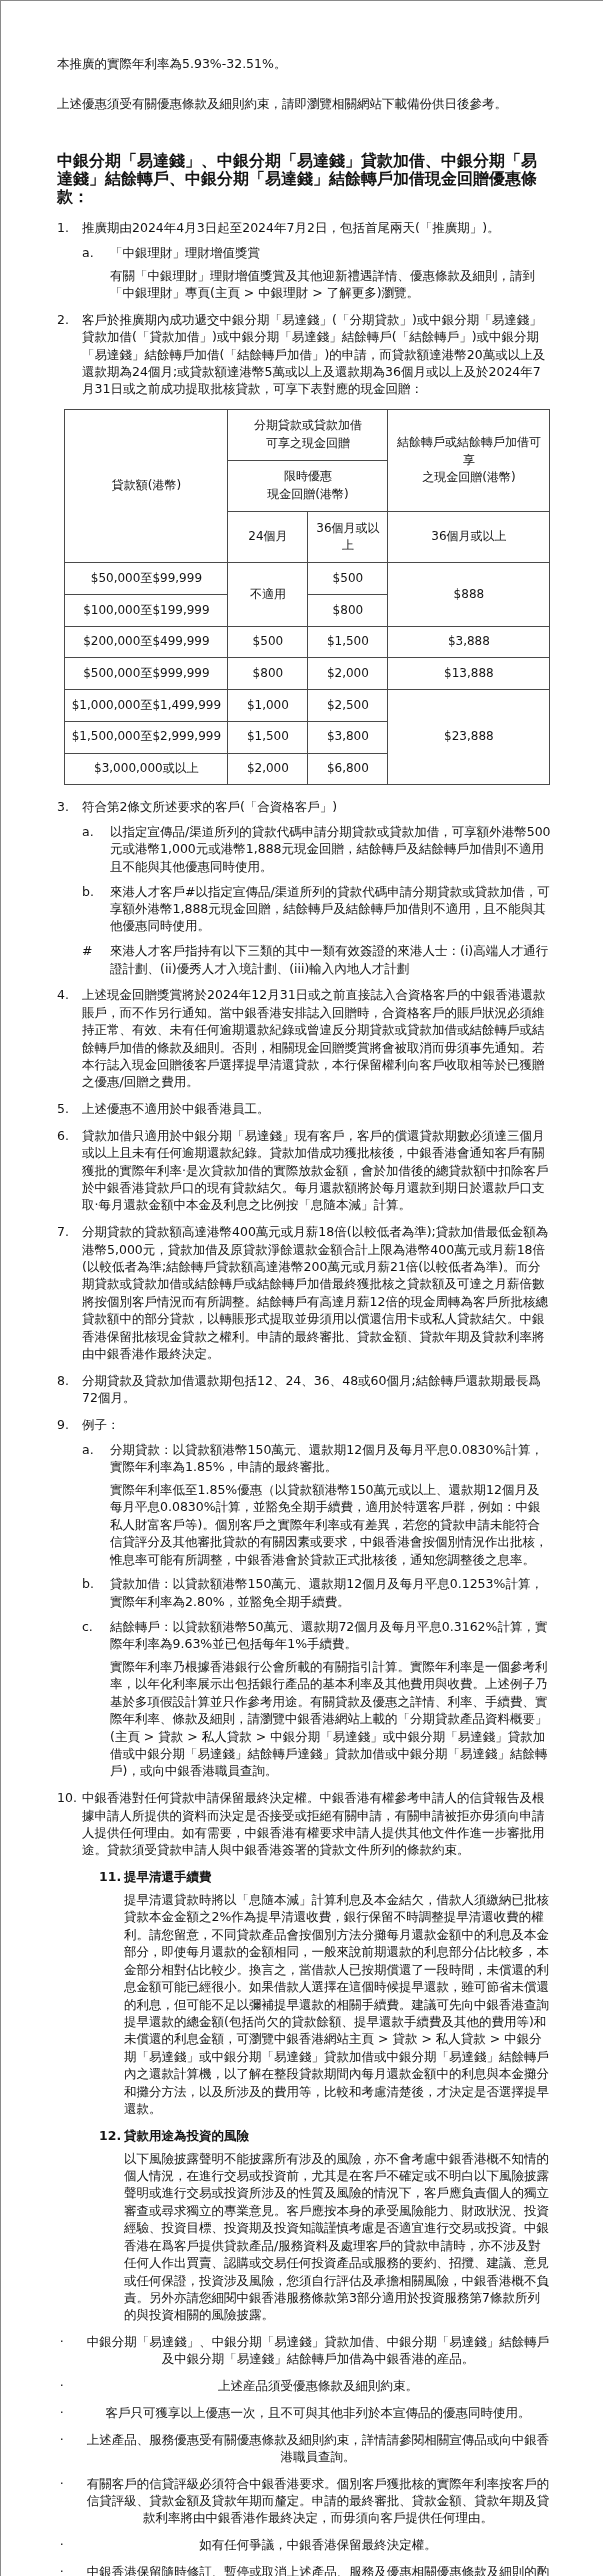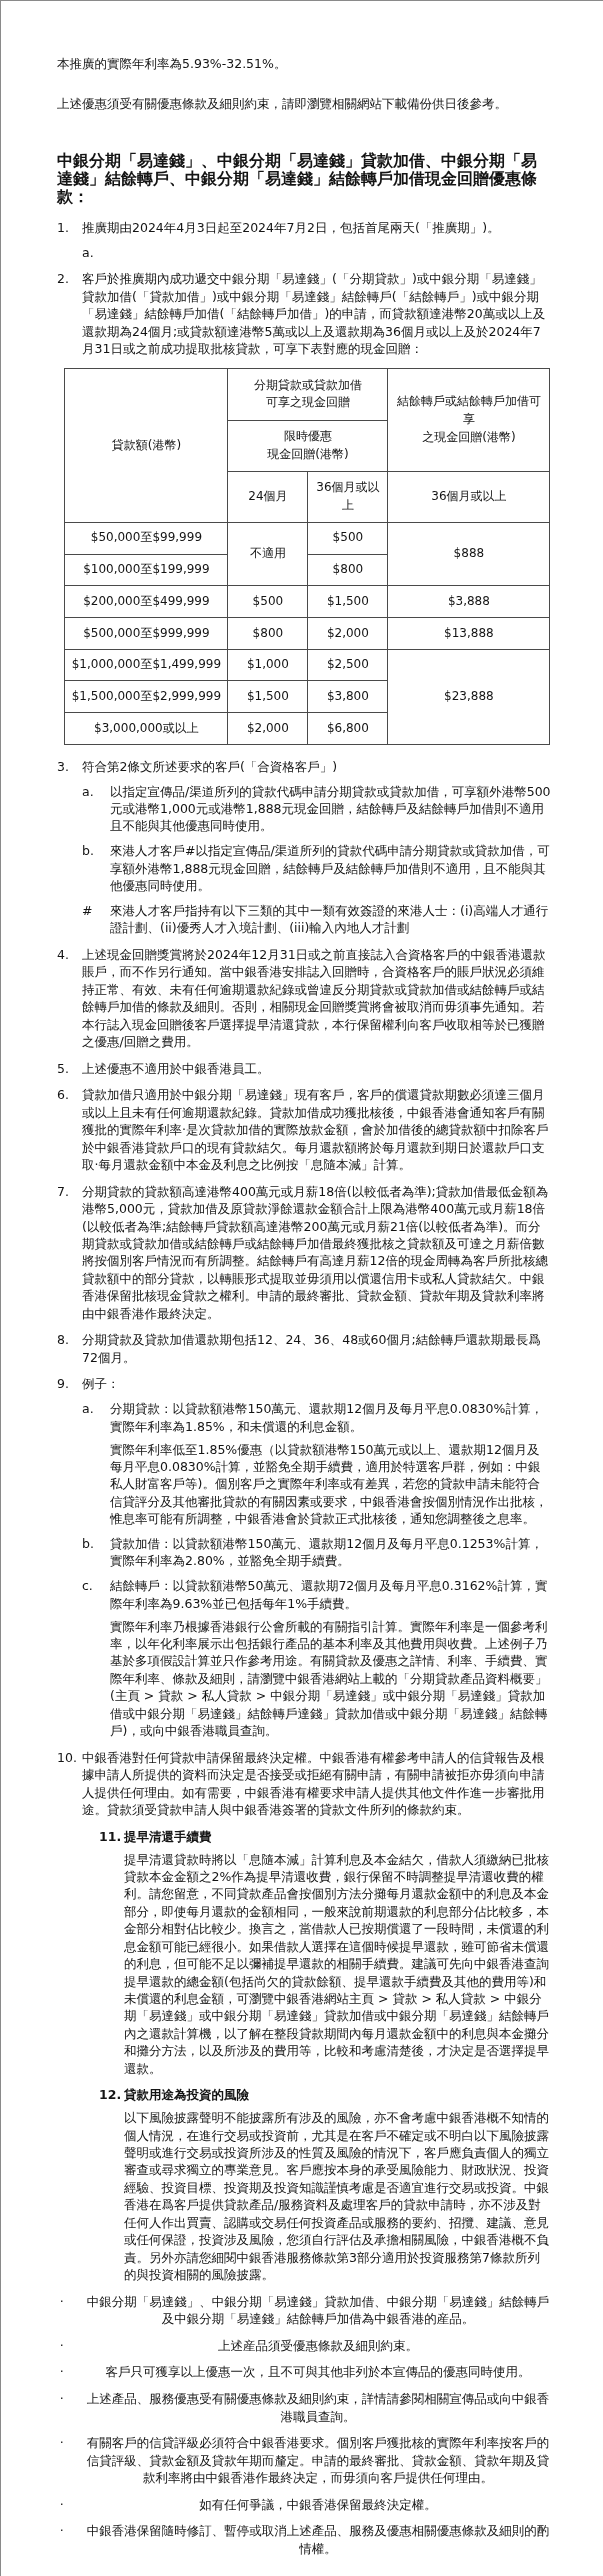--- a/index.html
+++ b/index.html
@@ -67,20 +67,22 @@
 
   <p class="doc-title">中銀分期「易達錢」、中銀分期「易達錢」貸款加借、中銀分期「易達錢」結餘轉戶、中銀分期「易達錢」結餘轉戶加借現金回贈優惠條款：</p>
 
   <div class="item">
     <span class="num">1.</span>
     <div class="ibody">
       <p>推廣期由2024年4月3日起至2024年7月2日，包括首尾兩天(「推廣期」)。</p>
       <div class="sub">
         <span class="snum">a.</span>
         <div class="sbody">
+          <p>「中銀理財」理財增值獎賞</p>
+          <p class="inner-para">有關「中銀理財」理財增值獎賞及其他迎新禮遇詳情、優惠條款及細則，請到「中銀理財」專頁(主頁 &gt; 中銀理財 &gt; 了解更多)瀏覽。</p>
         </div>
       </div>
     </div>
   </div>
 
   <div class="item">
     <span class="num">2.</span>
     <div class="ibody">
       <p>客戶於推廣期內成功遞交中銀分期「易達錢」(「分期貸款」)或中銀分期「易達錢」貸款加借(「貸款加借」)或中銀分期「易達錢」結餘轉戶(「結餘轉戶」)或中銀分期「易達錢」結餘轉戶加借(「結餘轉戶加借」)的申請，而貸款額達港幣20萬或以上及還款期為24個月;或貸款額達港幣5萬或以上及還款期為36個月或以上及於2024年7月31日或之前成功提取批核貸款，可享下表對應的現金回贈：</p>
     </div>
@@ -211,21 +213,21 @@
       </div>
   </div>
 
   <div class="item">
     <span class="num">9.</span>
     <div class="ibody">
       <p>例子：</p>
       <div class="sub">
         <span class="snum">a.</span>
         <div class="sbody">
-          <p>分期貸款：以貸款額港幣150萬元、還款期12個月及每月平息0.0830%計算，實際年利率為1.85%，和未償還的利息金額。</p>
+          <p>分期貸款：以貸款額港幣150萬元、還款期12個月及每月平息0.0830%計算，實際年利率為1.85%，申請的最終審批。</p>
           <p class="inner-para">實際年利率低至1.85%優惠（以貸款額港幣150萬元或以上、還款期12個月及每月平息0.0830%計算，並豁免全期手續費，適用於特選客戶群，例如：中銀私人財富客戶等)。個別客戶之實際年利率或有差異，若您的貸款申請未能符合信貸評分及其他審批貸款的有關因素或要求，中銀香港會按個別情況作出批核，惟息率可能有所調整，中銀香港會於貸款正式批核後，通知您調整後之息率。</p>
         </div>
       </div>
       <div class="sub">
         <span class="snum">b.</span>
         <div class="sbody">
             <p>貸款加借：以貸款額港幣150萬元、還款期12個月及每月平息0.1253%計算，實際年利率為2.80%，並豁免全期手續費。</p>
           </div>
       </div>
       <div class="sub">

